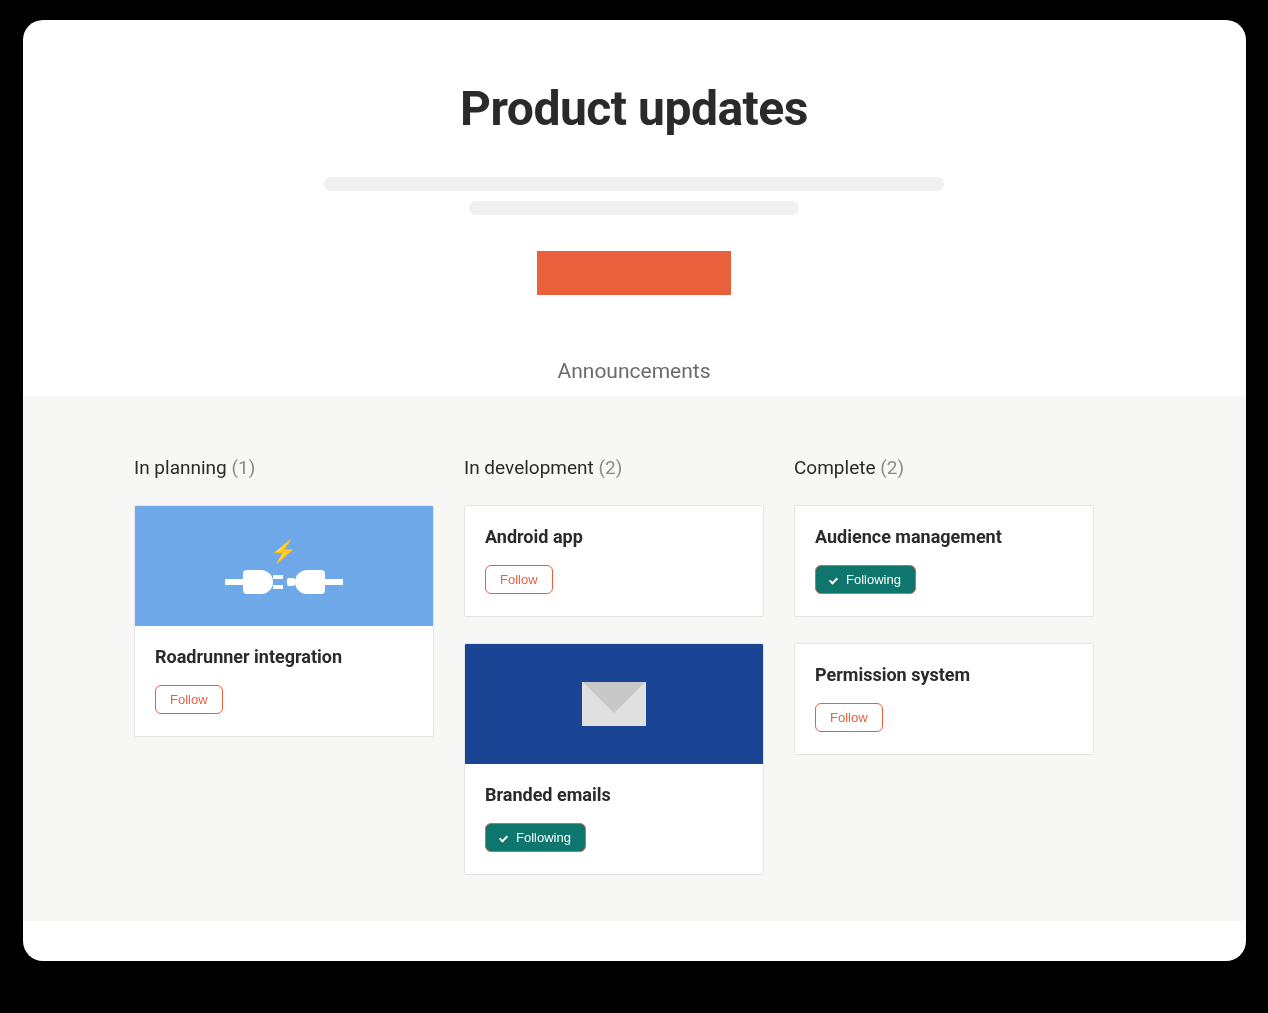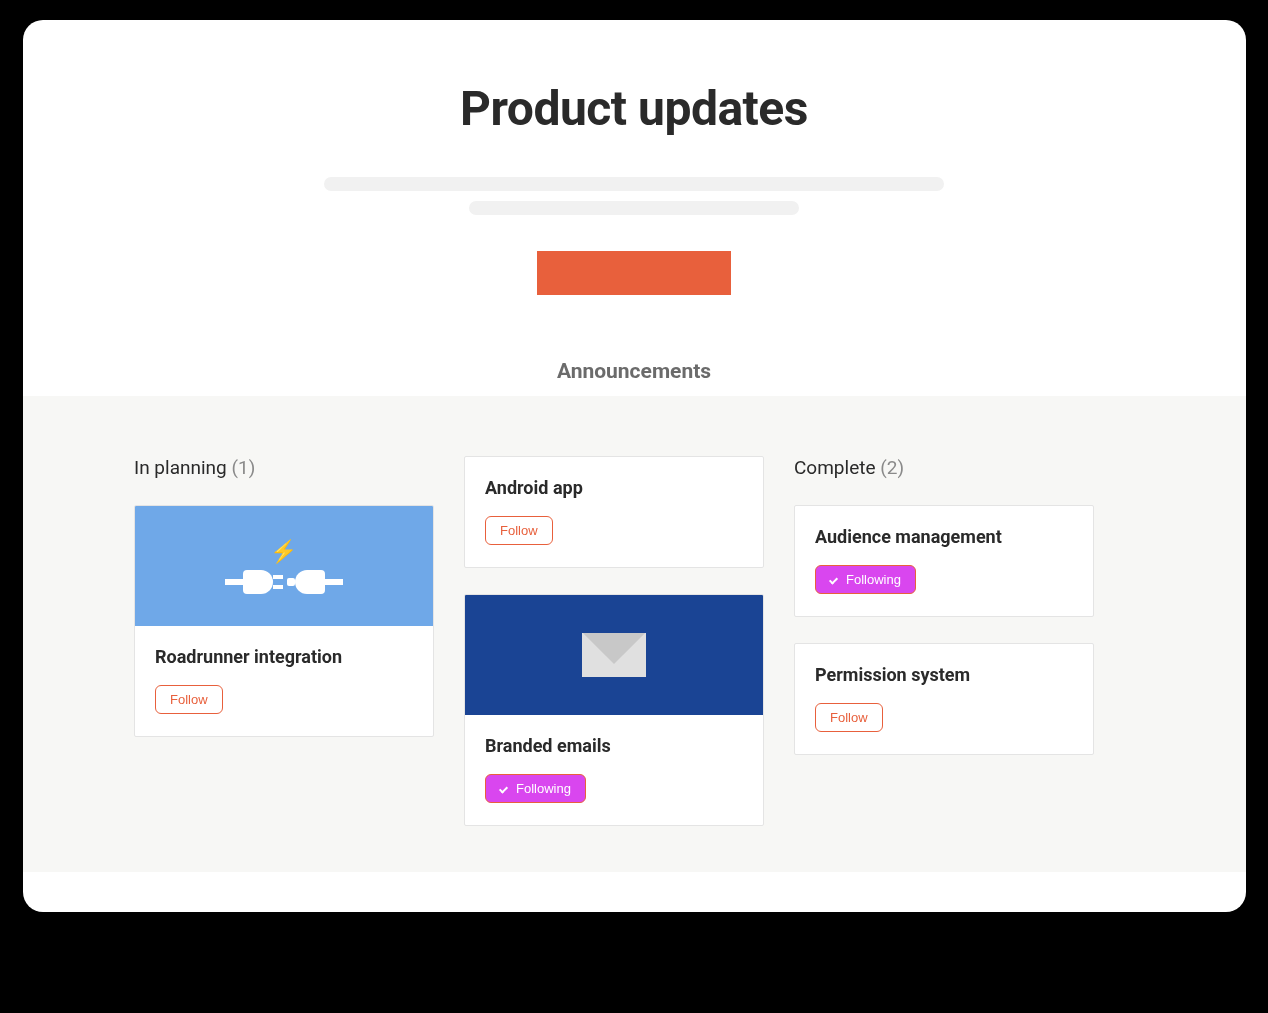--- a/index.html
+++ b/index.html
@@ -53,21 +53,21 @@
     cursor: pointer;
   }
   .tabs {
     margin-top: 60px;
     display: flex;
     justify-content: center;
     gap: 80px;
   }
   .tab {
     font-size: 21px;
-    font-weight: 700;
+    font-weight: 400;
     color: #6b6b6b;
     padding-bottom: 10px;
     cursor: pointer;
     border-bottom: 3px solid transparent;
   }
   .tab.active {
     color: #e8603c;
     border-bottom: 3px solid #e8603c;
   }
   .roadmap-area {
@@ -127,21 +127,21 @@
     border-radius: 6px;
     cursor: pointer;
     font-weight: 500;
   }
   .follow-btn.outline {
     background: #fff;
     color: #e8603c;
     border: 1px solid #e8603c;
   }
   .follow-btn.solid {
-    background: #d946ef;
+    background: #0f766e;
     color: #fff;
     border: 1px solid #e8603c;
   }
   .check-icon {
     display: inline-block;
     width: 10px;
     height: 10px;
     position: relative;
   }
   .check-icon::after {
@@ -232,20 +232,24 @@
           <div class="card-body">
             <div class="card-title">Roadrunner integration</div>
             <button class="follow-btn outline">
               <span>Follow</span>
             </button>
           </div>
         </div>
       </div>
 
       <div class="column">
+        <div class="column-header">
+          <span>In development</span>
+          <span class="count">(2)</span>
+        </div>
 
         <div class="card">
           <div class="card-body">
             <div class="card-title">Android app</div>
             <button class="follow-btn outline">
               <span>Follow</span>
             </button>
           </div>
         </div>
 

